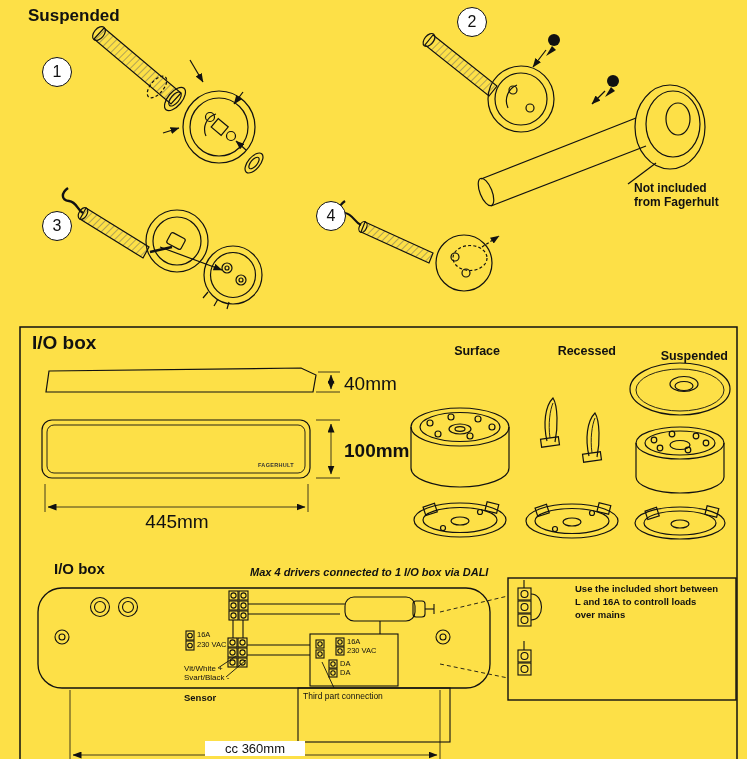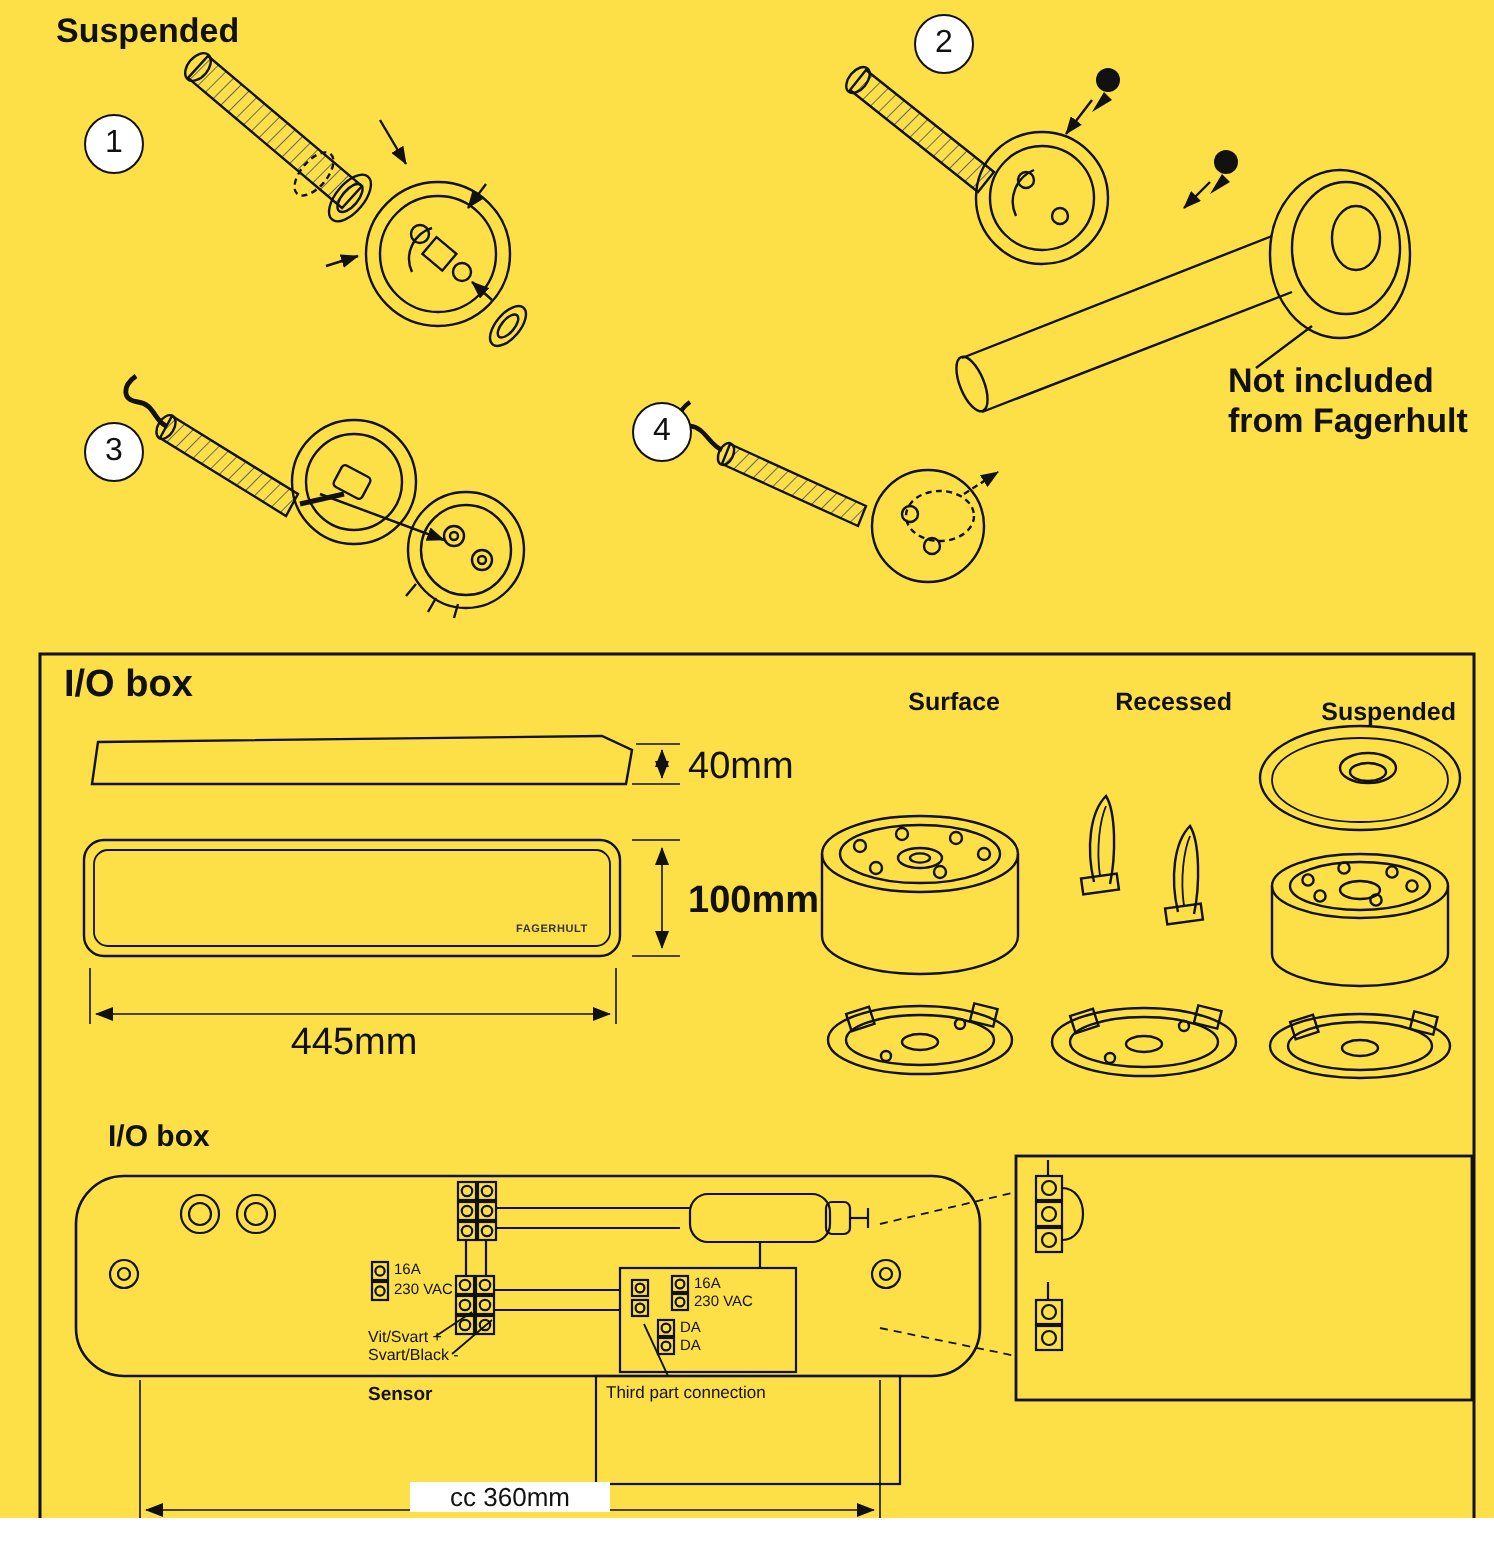--- a/index.html
+++ b/index.html
@@ -5,21 +5,21 @@
   * { margin:0; padding:0; box-sizing:border-box; }
   html,body { width:747px; height:782px; background:#fff; font-family:"Liberation Sans",sans-serif; color:#111; }
   .page { position:relative; width:747px; height:759px; overflow:hidden; background:#fde047; }
   .art { position:absolute; left:0; top:0; z-index:1; }
   .txt { position:absolute; z-index:2; color:#111; }
   .pre { white-space:pre-line; }
   .ctr { text-align:center; }
   .title-suspended { left:28px; top:6px; font-size:17px; font-weight:bold; }
   .step-circle { position:absolute; z-index:2; width:30px; height:30px; border:1.7px solid #111; border-radius:50%; display:flex; align-items:center; justify-content:center; font-size:16px; background:#fff; }
   .sc1 { left:42px; top:57px; } .sc2 { left:457px; top:7px; } .sc3 { left:42px; top:211px; } .sc4 { left:316px; top:201px; }
-  .not-included { left:614px; top:181px; font-size:17px; font-weight:bold; line-height:1.2; }
+  .not-included { left:634px; top:181px; font-size:12px; font-weight:bold; line-height:1.2; }
   .iobox-title { left:32px; top:332px; font-size:19px; font-weight:bold; }
   .mnt { font-size:12.5px; font-weight:bold;text-align:right; }
   .mnt-surface { left:420px; top:344px; width:80px; }
   .mnt-recessed { left:528px; top:344px; width:88px; }
   .mnt-suspended { left:632px; top:349px; width:96px; }
   .dim { font-size:19px; }
   .dim-40 { left:344px; top:373px; }
   .dim-100 { left:344px; top:440px;font-weight:bold; }
   .dim-445 { left:132px; top:511px; width:90px; }
   .brand { left:258px; top:462px; font-size:5.5px; font-weight:bold; letter-spacing:.3px; color:#333; }
@@ -352,29 +352,33 @@
   <div class="txt mnt mnt-surface ctr">Surface</div>
   <div class="txt mnt mnt-recessed ctr">Recessed</div>
   <div class="txt mnt mnt-suspended ctr">Suspended</div>
 
   <div class="txt dim dim-40">40mm</div>
   <div class="txt dim dim-100">100mm</div>
   <div class="txt dim dim-445 ctr">445mm</div>
   <div class="txt brand">FAGERHULT</div>
 
   <div class="txt wiring-title">I/O box</div>
+  <div class="txt dali-note">Max 4 drivers connected to 1 I/O box via DALI</div>
 
   <div class="txt tiny lt-amp">16A</div>
   <div class="txt tiny lt-volt">230 VAC</div>
   <div class="txt sensor-label">Sensor</div>
-  <div class="txt sensor-pos">Vit/Svart +</div>
+  <div class="txt sensor-pos">Vit/White +</div>
   <div class="txt sensor-neg">Svart/Black -</div>
 
   <div class="txt tiny rt-amp">16A</div>
   <div class="txt tiny rt-volt">230 VAC</div>
   <div class="txt tiny rt-da1">DA</div>
   <div class="txt tiny rt-da2">DA</div>
 
   <div class="txt relay-title">Third part connection</div>
 
   <div class="txt cc-dim ctr">cc 360mm</div>
+  <div class="txt short-note pre">Use the included short between
+L and 16A to controll loads
+over mains</div>
 
 </div>
 
 </body></html>

